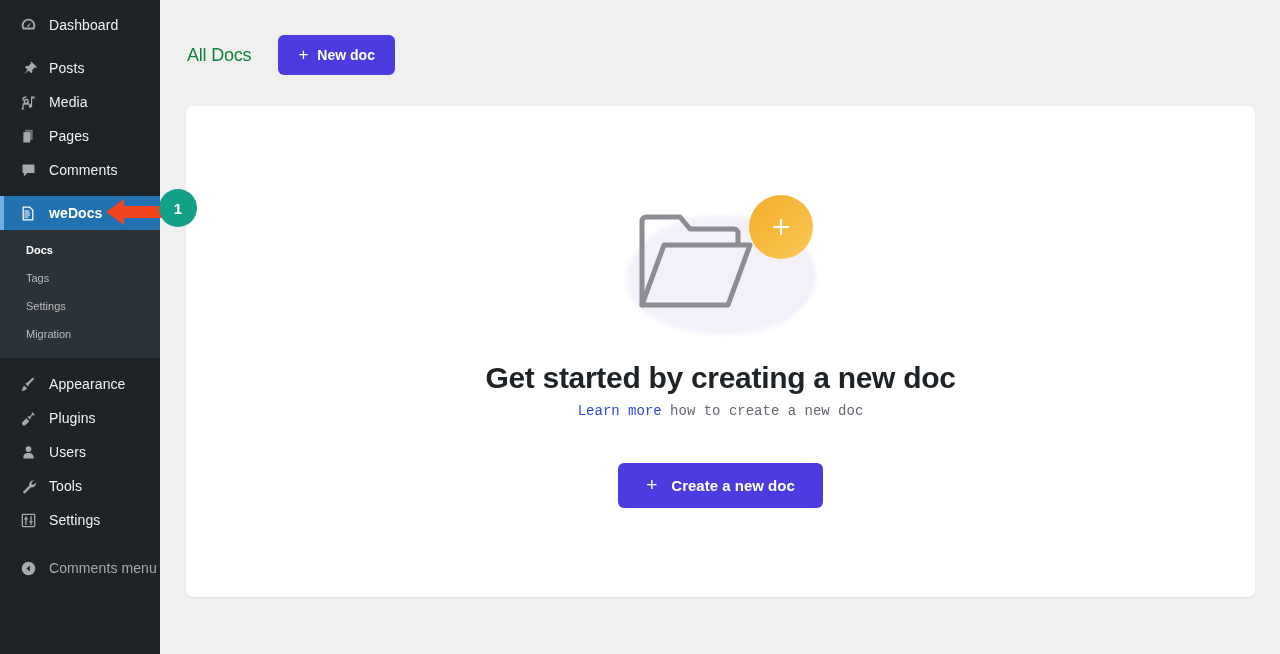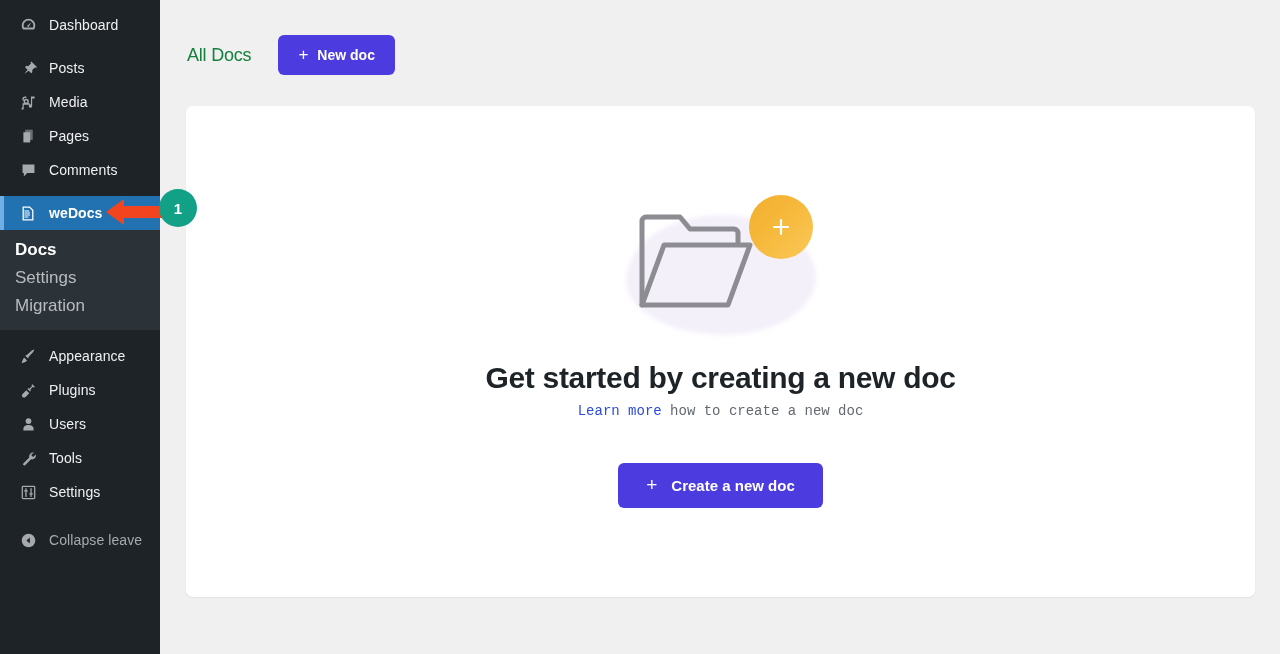--- a/index.html
+++ b/index.html
@@ -48,22 +48,22 @@
 
   .menu-sep { height: 9px; }
 
   
   #submenu {
     background: #2c3338;
     padding: 6px 0 10px 0;
   }
   .sub-item {
     display: block;
-    padding: 5px 0 5px 15px;
-    font-size: 17px;
+    padding: 5px 0 5px 26px;
+    font-size: 11px;
     color: #b8bcbf;
     line-height: 18px;
   }
   .sub-item.current { color: #fff; font-weight: 700; }
 
   .collapse-row { margin-top: 14px; }
   .collapse-row .mi-label { color: #a7aaad; }
 
   
   #main {
@@ -274,20 +274,21 @@
         <svg width="16" height="17" viewBox="0 0 20 20" fill="currentColor">
           <path d="M4 2h8l4 4v12H4z" fill="none" stroke="currentColor" stroke-width="1.6"></path>
           <path d="M6 7h5M6 9.5h6M6 12h6M6 14.5h4" stroke="currentColor" stroke-width="1.3" stroke-linecap="round"></path>
         </svg>
       </span>
       <span class="mi-label">weDocs</span>
     </div>
 
     <div id="submenu">
       <a class="sub-item current">Docs</a>
+      <a class="sub-item">Tags</a>
       <a class="sub-item">Settings</a>
       <a class="sub-item">Migration</a>
     </div>
 
     <div class="menu-sep"></div>
 
     <div class="menu-item">
       <span class="mi-icon">
         <svg width="17" height="17" viewBox="0 0 20 20" fill="currentColor">
           <path d="M17.5 2.5c-.9-.9-2.3-.6-3.6.5L8.4 8l-2.3 1 3.4 3.4 1-2.3 5-5.5c1.1-1.3 1.4-2.7.5-3.6zM5.2 11.6C3.8 12.3 3 14 2 17.8c3.8-1 5.5-1.8 6.2-3.2z"></path>
@@ -335,21 +336,21 @@
       <span class="mi-label">Settings</span>
     </div>
 
     <div class="menu-item collapse-row">
       <span class="mi-icon">
         <svg width="17" height="17" viewBox="0 0 20 20" fill="currentColor">
           <circle cx="10" cy="10" r="8"></circle>
           <path d="M11.6 6.4L7.6 10l4 3.6z" fill="#1d2327"></path>
         </svg>
       </span>
-      <span class="mi-label">Collapse leave</span>
+      <span class="mi-label">Comments menu</span>
     </div>
   </nav>
 
   <div id="main">
 
     <div id="header">
       <h1 id="page-title">All Docs</h1>
       <button id="new-doc-btn" class="btn-primary">
         <span class="btn-plus">+</span>
         <span>New doc</span>

